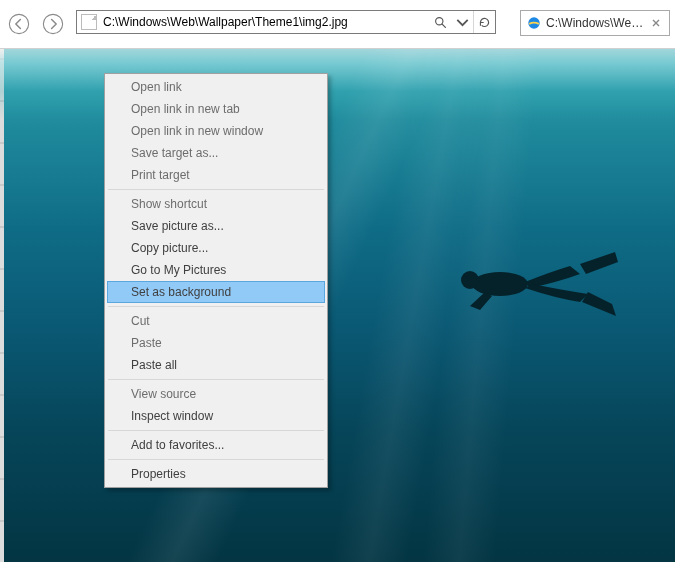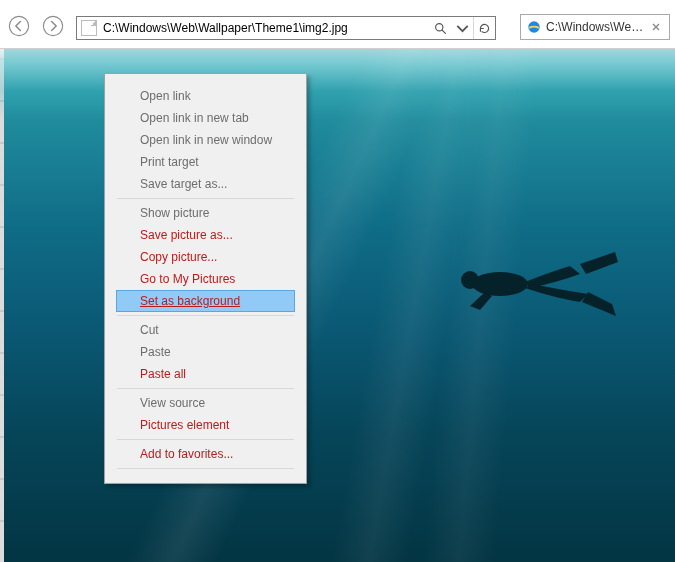--- a/index.html
+++ b/index.html
@@ -10,21 +10,21 @@
     font-size: 12px;
     background: #fff;
     overflow: hidden;
   }
   
   .toolbar {
     height: 49px;
     padding: 10px 8px 8px 8px;
     border-bottom: 1px solid #d0d0d0;
     display: flex;
-    align-items: flex-end;
+    align-items: flex-start;
     gap: 12px;
     background: #fff;
   }
   .nav-btn {
     width: 28px; height: 28px;
     display: flex; align-items: center; justify-content: center;
     color: #8a8a8a;
   }
   .nav-btn svg { width: 22px; height: 22px; }
   .address-wrap {
@@ -143,38 +143,37 @@
   .ie-thin {
     position: absolute;
     top: 0; left: 0;
     width: 4px; height: 100%;
     background: repeating-linear-gradient(0deg, #dcdcdc 0 40px, #c8c8c8 40px 42px);
   }
   
   .ctx {
     position: absolute;
     top: 24px; left: 104px;
-    width: 203px;
+    width: 224px;
     background: #f0f0f0;
     border: 1px solid #a0a0a0;
     box-shadow: 3px 3px 4px rgba(0,0,0,.25);
-    padding: 11px;
+    padding: 2px;
   }
   .ctx-item {
     padding: 4px 10px 4px 24px;
     font-size: 12px;
-    color: #b91c1c;
+    color: #404040;
     white-space: nowrap;
   }
   .ctx-item.disabled { color: #6d6d6d; }
   .ctx-item.highlight {
     background: #91c9f7;
     border: 1px solid #5aa7e0;
     padding: 3px 9px 3px 23px;
-    text-decoration: underline;
   }
   .ctx-sep {
     height: 1px;
     background: #d7d7d7;
     margin: 3px 1px 3px 1px;
   }
 </style>
 </head>
 <body>
 
@@ -243,32 +242,33 @@
       <path d="M150 20 L185 8 L188 18 L156 30 Z" fill="#05222b"></path>
       <path d="M152 58 L186 72 L182 60 L158 48 Z" fill="#05222b"></path>
       <path d="M55 48 L40 62 L50 66 L62 52 Z" fill="#05222b"></path>
     </svg>
   </div>
 
   <div class="ctx">
     <div class="ctx-item disabled">Open link</div>
     <div class="ctx-item disabled">Open link in new tab</div>
     <div class="ctx-item disabled">Open link in new window</div>
+    <div class="ctx-item disabled">Save target as...</div>
     <div class="ctx-item disabled">Print target</div>
-    <div class="ctx-item disabled">Save target as...</div>
-    <div class="ctx-sep"></div>
-    <div class="ctx-item disabled">Show picture</div>
+    <div class="ctx-sep"></div>
+    <div class="ctx-item disabled">Show shortcut</div>
     <div class="ctx-item">Save picture as...</div>
     <div class="ctx-item">Copy picture...</div>
     <div class="ctx-item">Go to My Pictures</div>
     <div class="ctx-item highlight">Set as background</div>
     <div class="ctx-sep"></div>
     <div class="ctx-item disabled">Cut</div>
     <div class="ctx-item disabled">Paste</div>
     <div class="ctx-item">Paste all</div>
     <div class="ctx-sep"></div>
     <div class="ctx-item disabled">View source</div>
-    <div class="ctx-item">Pictures element</div>
+    <div class="ctx-item">Inspect window</div>
     <div class="ctx-sep"></div>
     <div class="ctx-item">Add to favorites...</div>
     <div class="ctx-sep"></div>
+    <div class="ctx-item">Properties</div>
   </div>
 </div>
 
 </body></html>

